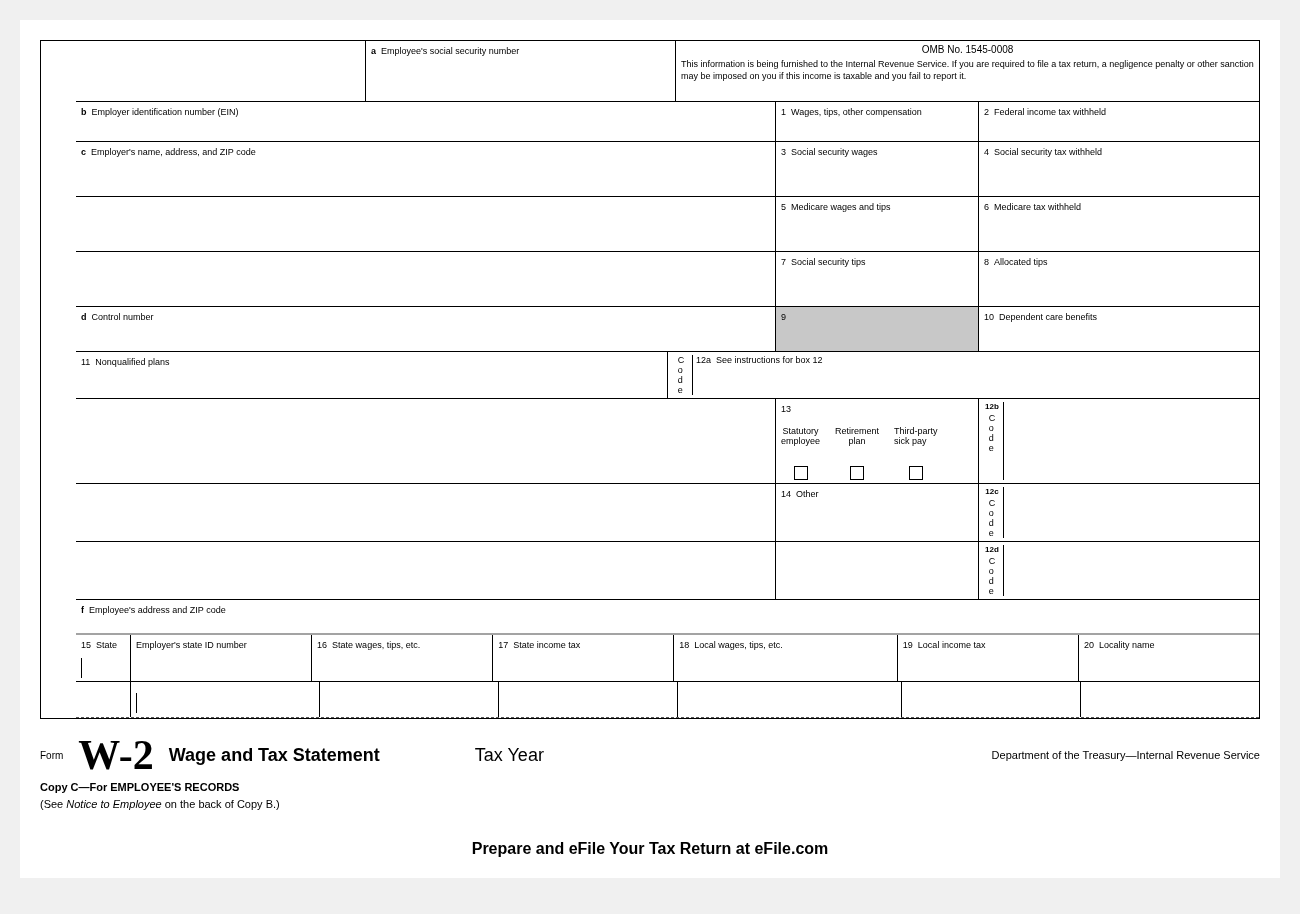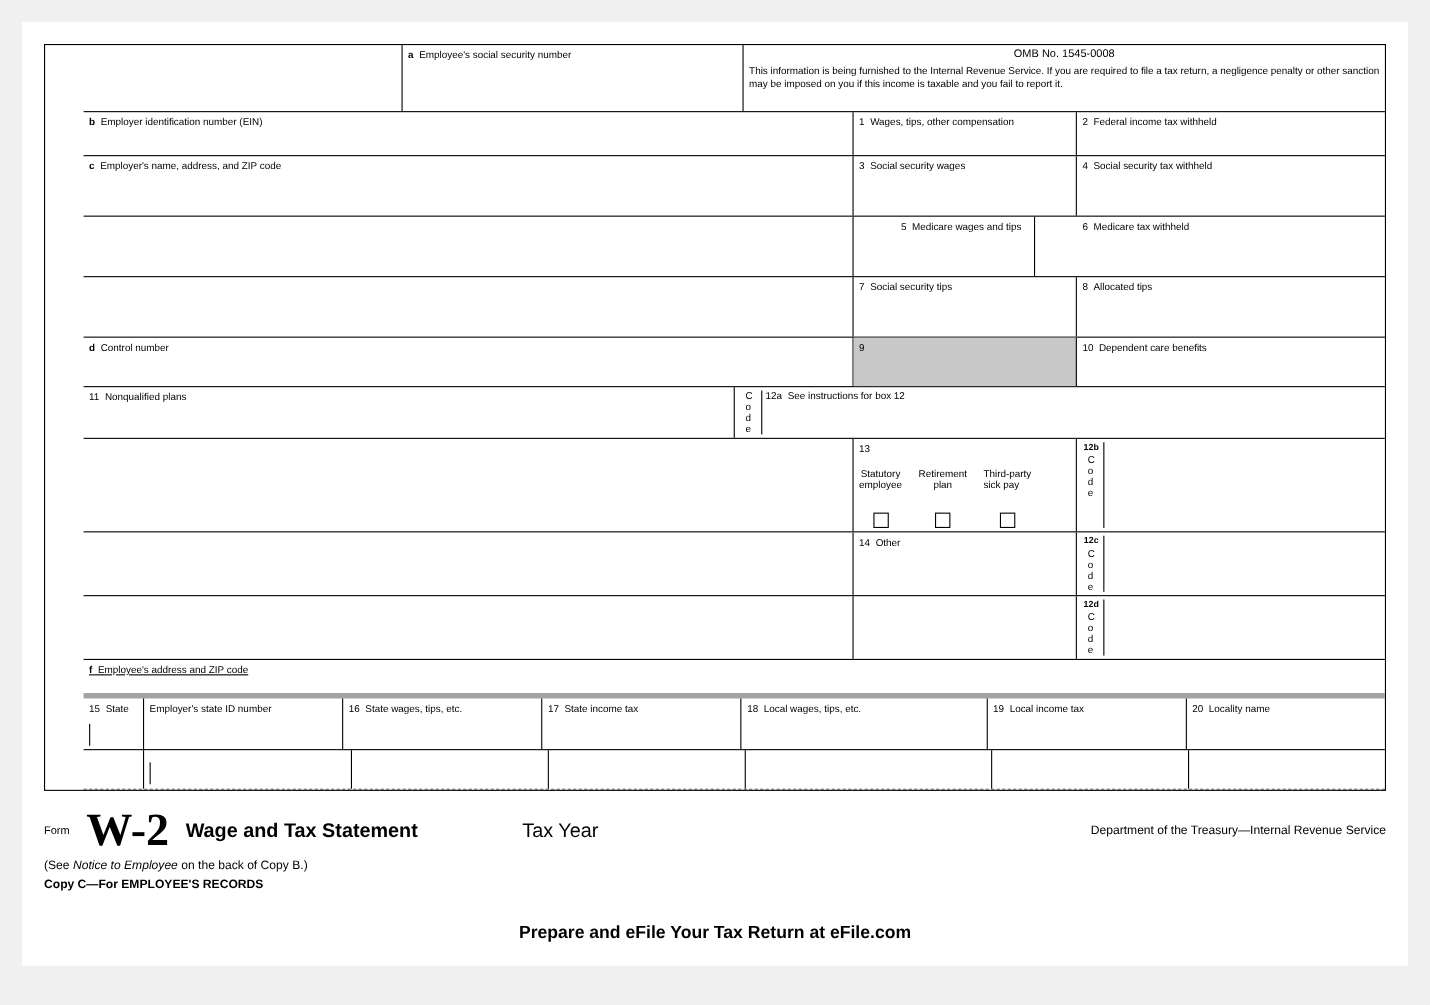--- a/index.html
+++ b/index.html
@@ -104,21 +104,20 @@
       flex: 1;
       padding: 3px 5px;
       min-width: 280px;
     }
 
     
     .row-medicare {
       display: flex;
       border-bottom: 1px solid #000;
       min-height: 55px;
-      gap: 38px;
     }
     .cell-employer-cont {
       width: 700px;
       border-right: 1px solid #000;
       padding: 3px 5px;
     }
     .cell-medwages {
       flex: 1;
       border-right: 1px solid #000;
       padding: 3px 5px;
@@ -282,23 +281,22 @@
       flex: 1;
       padding: 3px 5px;
       min-width: 280px;
       display: flex;
       flex-direction: row;
     }
 
     
     .row-address {
       display: flex;
-      border-bottom: 5px solid #a3a3a3;
+      border-bottom: 2px solid #a3a3a3;
       min-height: 35px;
-      text-decoration: underline;
     }
     .cell-address {
       width: 100%;
       padding: 3px 5px;
     }
 
     
     .row-state {
       display: flex;
       border-bottom: 1px solid #000;
@@ -694,21 +692,21 @@
 
   <div class="footer-section">
     <div class="footer-top">
       <span class="form-label">Form</span>
       <span class="form-w2">W-2</span>
       <span class="form-title">Wage and Tax Statement</span>
       <span class="tax-year">Tax Year</span>
       <span class="dept-info">Department of the Treasury—Internal Revenue Service</span>
     </div>
     <div class="copy-info">
+      <strong>Copy C—For EMPLOYEE'S RECORDS</strong>
+    </div>
+    <div class="copy-info">
       <span>(See </span><em>Notice to Employee</em><span> on the back of Copy B.)</span>
-    </div>
-    <div class="copy-info">
-      <strong>Copy C—For EMPLOYEE'S RECORDS</strong>
     </div>
     <div class="prepare-banner">Prepare and eFile Your Tax Return at eFile.com</div>
   </div>
 
 </div>
 
 </body></html>

